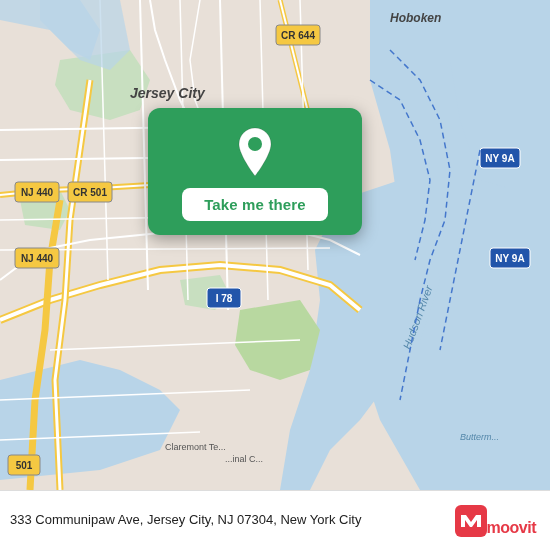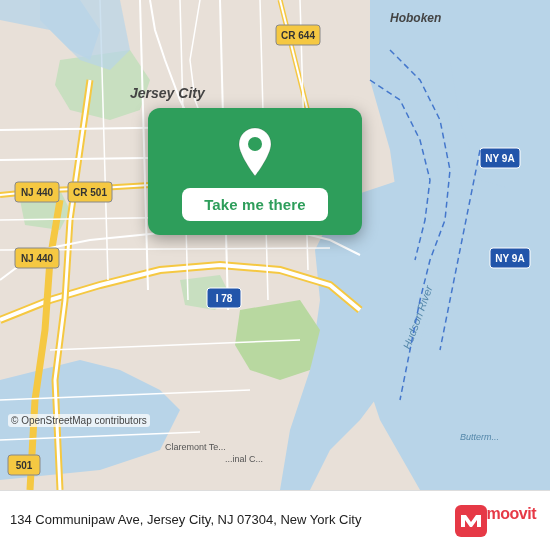--- a/index.html
+++ b/index.html
@@ -77,21 +77,21 @@
 
     #address-text {
       font-size: 13px;
       color: #222;
       line-height: 1.4;
       flex: 1;
     }
 
     #moovit-logo {
       display: flex;
-      align-items: flex-start;
+      align-items: flex-end;
       flex-shrink: 0;
     }
 
     #moovit-icon {
       width: 32px;
       height: 32px;
     }
 
     #moovit-name {
       font-size: 16px;
@@ -217,25 +217,24 @@
   <div id="popup-card">
 
     <svg id="popup-pin-icon" viewBox="0 0 44 52" fill="none" xmlns="http://www.w3.org/2000/svg">
       <path d="M22 2C13.16 2 6 9.16 6 18C6 29.5 22 50 22 50C22 50 38 29.5 38 18C38 9.16 30.84 2 22 2Z" fill="white" stroke="rgba(0,0,0,0.15)" stroke-width="1"></path>
       <circle cx="22" cy="18" r="7" fill="#2e9e5b"></circle>
     </svg>
 
     <button id="take-me-there-btn">Take me there</button>
   </div>
 
-  <div id="copyright">© OpenStreetMap contributors</div>
 </div>
 
 <div id="bottom-bar">
-  <span id="address-text">134 Communipaw Ave, Jersey City, NJ 07304, New York City</span>
+  <span id="address-text">333 Communipaw Ave, Jersey City, NJ 07304, New York City</span>
 
   <div id="moovit-logo">
 
     <svg id="moovit-icon" viewBox="0 0 32 32" xmlns="http://www.w3.org/2000/svg">
       <rect width="32" height="32" rx="6" fill="#e63946"></rect>
       <path d="M6 22 L6 10 L11 10 L16 17 L21 10 L26 10 L26 22 L22 22 L22 15 L17 22 L15 22 L10 15 L10 22 Z" fill="white"></path>
     </svg>
     <span id="moovit-name">moovit</span>
   </div>
 </div>

